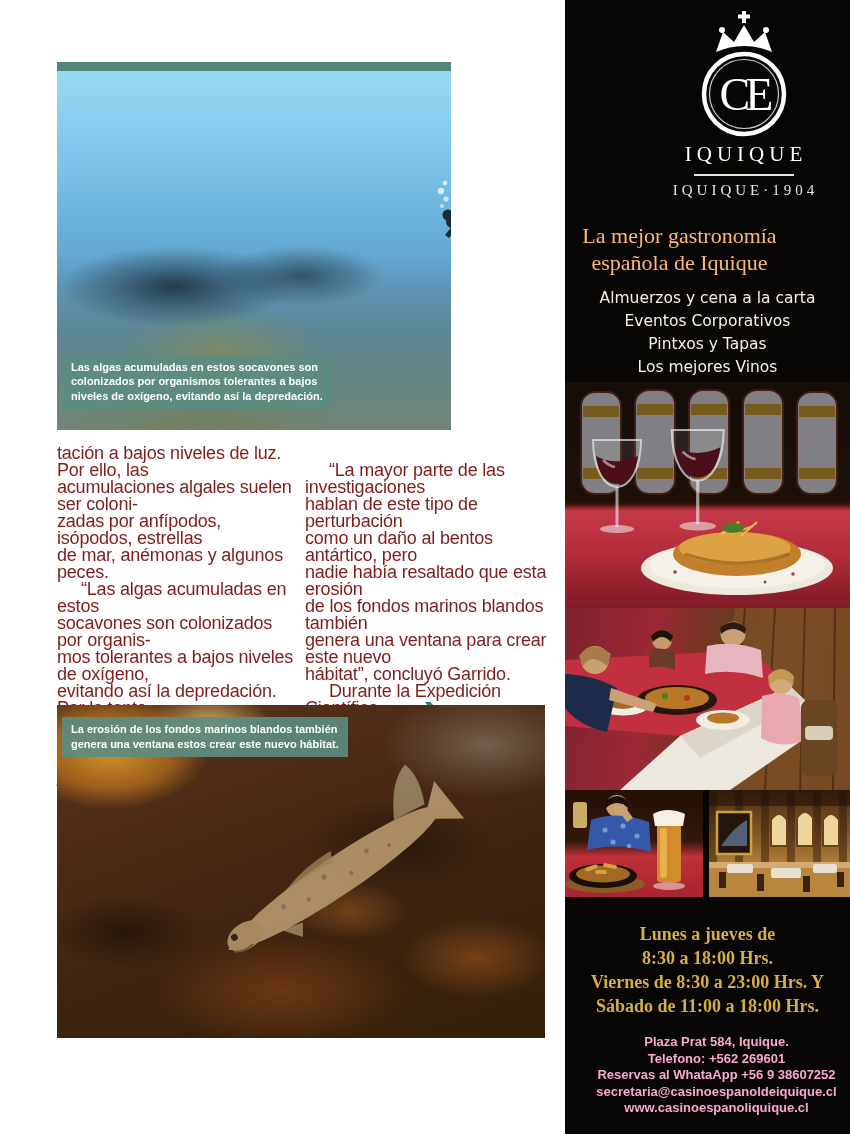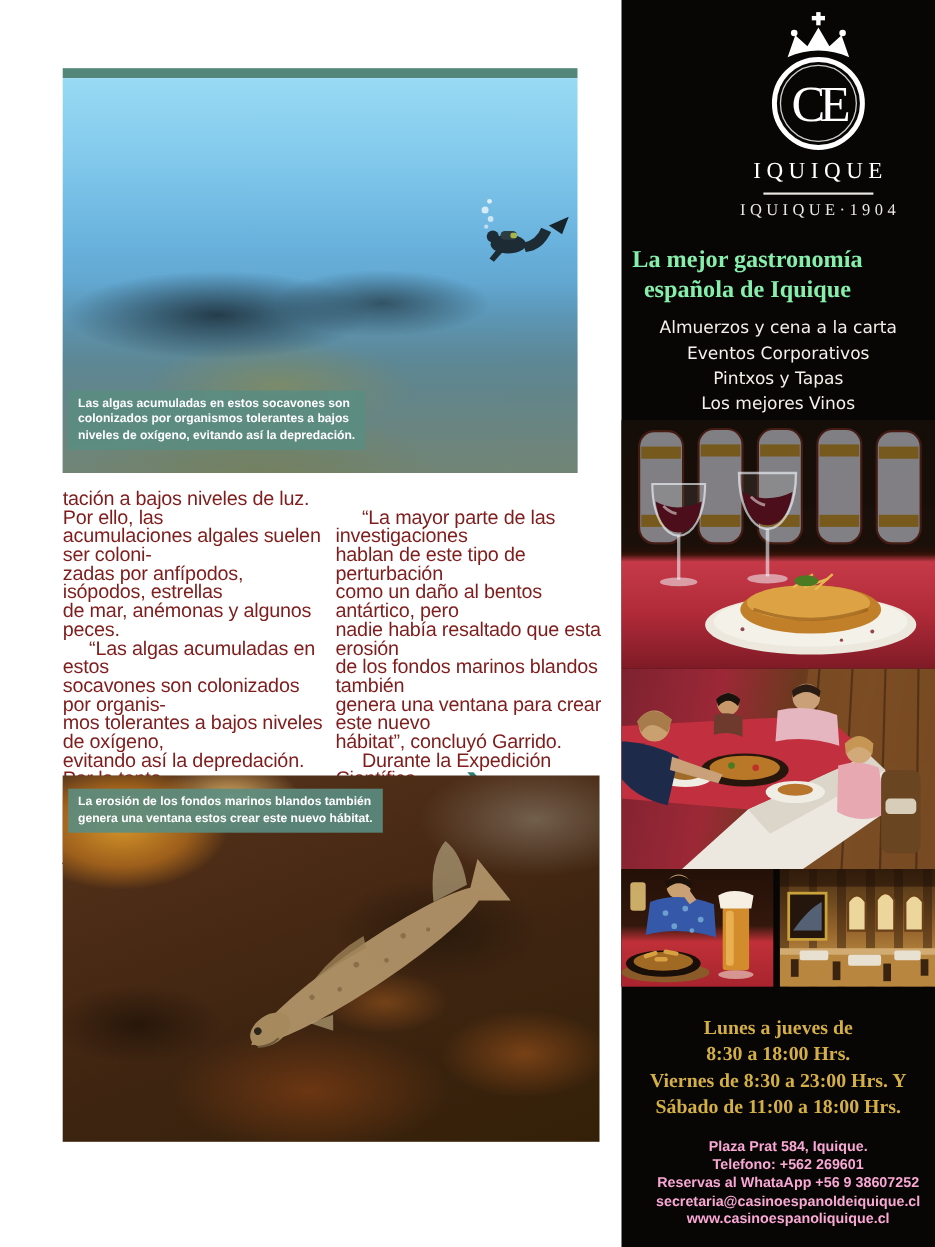--- a/index.html
+++ b/index.html
@@ -1,20 +1,20 @@
 <!DOCTYPE html>
 <html><head>
 <meta charset="utf-8">
 <style>
   html,body{margin:0;padding:0;}
   body{width:850px;height:1134px;background:#ffffff;font-family:"Liberation Sans",sans-serif;}
   .page{position:relative;width:850px;height:1134px;overflow:hidden;background:#fff;}
 
   
-  .photo1{position:absolute;left:57px;top:62px;width:468px;margin:0;}
+  .photo1{position:absolute;left:57px;top:62px;width:394px;margin:0;}
   .photo1-bar{height:9px;background:#53877A;}
   .photo1-img{position:relative;height:359px;overflow:hidden;
     background:
       radial-gradient(ellipse 42% 16% at 30% 60%, rgba(22,38,48,.80), rgba(22,38,48,0) 70%),
       radial-gradient(ellipse 30% 12% at 62% 57%, rgba(28,44,52,.65), rgba(28,44,52,0) 70%),
       radial-gradient(ellipse 52% 30% at 38% 103%, rgba(116,128,92,.95), rgba(116,128,92,0) 68%),
       radial-gradient(ellipse 40% 18% at 42% 78%, rgba(132,140,94,.75), rgba(132,140,94,0) 65%),
       linear-gradient(180deg, rgba(0,0,0,0) 52%, rgba(92,112,100,.40) 72%, rgba(118,126,98,.60) 100%),
       linear-gradient(180deg,#98daf3 0%,#82c9ec 20%,#69b2dd 42%,#5c9ec6 60%,#5e93ad 78%,#6b8f94 100%);}
   .diver{position:absolute;left:358px;top:106px;}
@@ -45,22 +45,22 @@
   
   .ad{position:absolute;left:565px;top:0;width:285px;height:1134px;background:#080505;color:#fff;}
   .logo{position:absolute;top:10px;left:0;width:285px;text-align:center;padding-left:36px;}
   .logo-name{font-family:"Liberation Serif",serif;font-size:21px;line-height:25px;
     letter-spacing:5px;padding-left:5px;color:#fff;}
   .logo-name span{display:block;}
   .logo-divider{width:100px;height:1.5px;background:#e9e7e2;margin:7px auto 6px auto;}
   .logo-tagline{font-family:"Liberation Serif",serif;font-size:15px;letter-spacing:4px;
     padding-left:4px;color:#e9e7e2;}
   .headline{position:absolute;top:222px;left:0;width:229px;text-align:center;margin:0;
-    font-family:"Liberation Serif",serif;font-weight:bold;font-size:22px;line-height:27px;
-    color:#86efac;white-space:pre-line;}
+    font-family:"Liberation Serif",serif;font-weight:normal;font-size:22px;line-height:27px;
+    color:#fdba74;white-space:pre-line;}
   .services{position:absolute;top:287px;left:0;width:285px;text-align:center;
     font-family:"DejaVu Sans",sans-serif;font-size:15.5px;line-height:23px;color:#f4f1ea;
     white-space:pre-line;}
   .adphotos{position:absolute;top:382px;left:0;width:285px;}
   .ph{position:relative;overflow:hidden;}
   .ph-wine{height:226px;
     background:linear-gradient(180deg,#17100b 0%,#1f130c 50%,#351209 54%,#c63a48 57%,#b02a38 78%,#7e1b26 100%);}
   .ph-family{height:182px;
     background:linear-gradient(100deg,#7e2230 0%,#9c2836 30%,#6a3a1e 52%,#8a5a2e 72%,#5e3a1c 100%);}
   .ph-row{display:flex;height:107px;background:#080505;}

